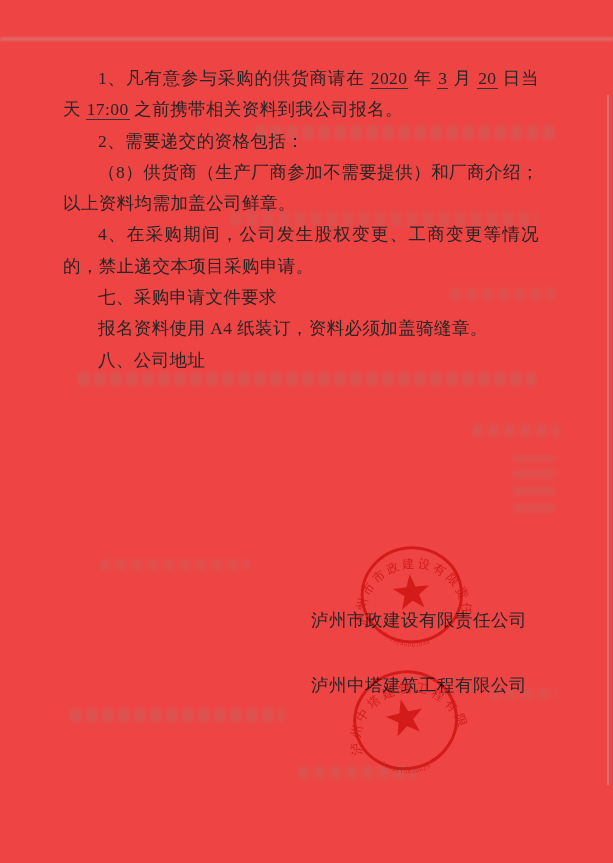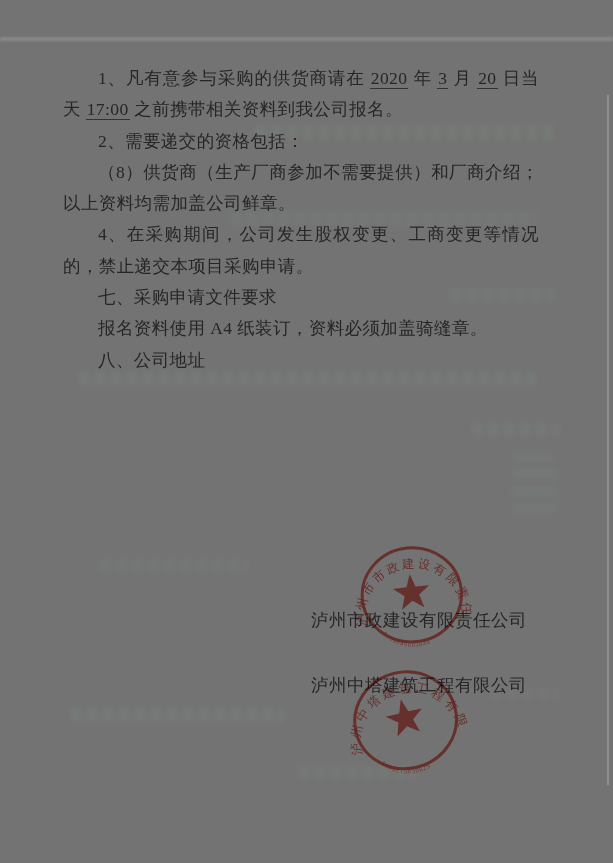--- a/index.html
+++ b/index.html
@@ -3,21 +3,21 @@
 <meta charset="utf-8">
 <style>
   html,body{margin:0;padding:0;}
   body{
     width:613px;height:863px;overflow:hidden;
     background:#ffffff;
     font-family:"Liberation Serif","DejaVu Serif",serif;
   }
   .page{
     position:relative;width:613px;height:863px;
-    background:#737373;color:#262626;
+    background:#ef4444;color:#262626;
   }
   
   .scan-band{
     position:absolute;top:37px;left:0;width:613px;height:4px;
     background:rgba(195,195,192,.28);filter:blur(1px);
   }
   .scan-edge{
     position:absolute;top:95px;right:4px;width:2px;height:690px;
     background:rgba(175,175,173,.45);
   }

